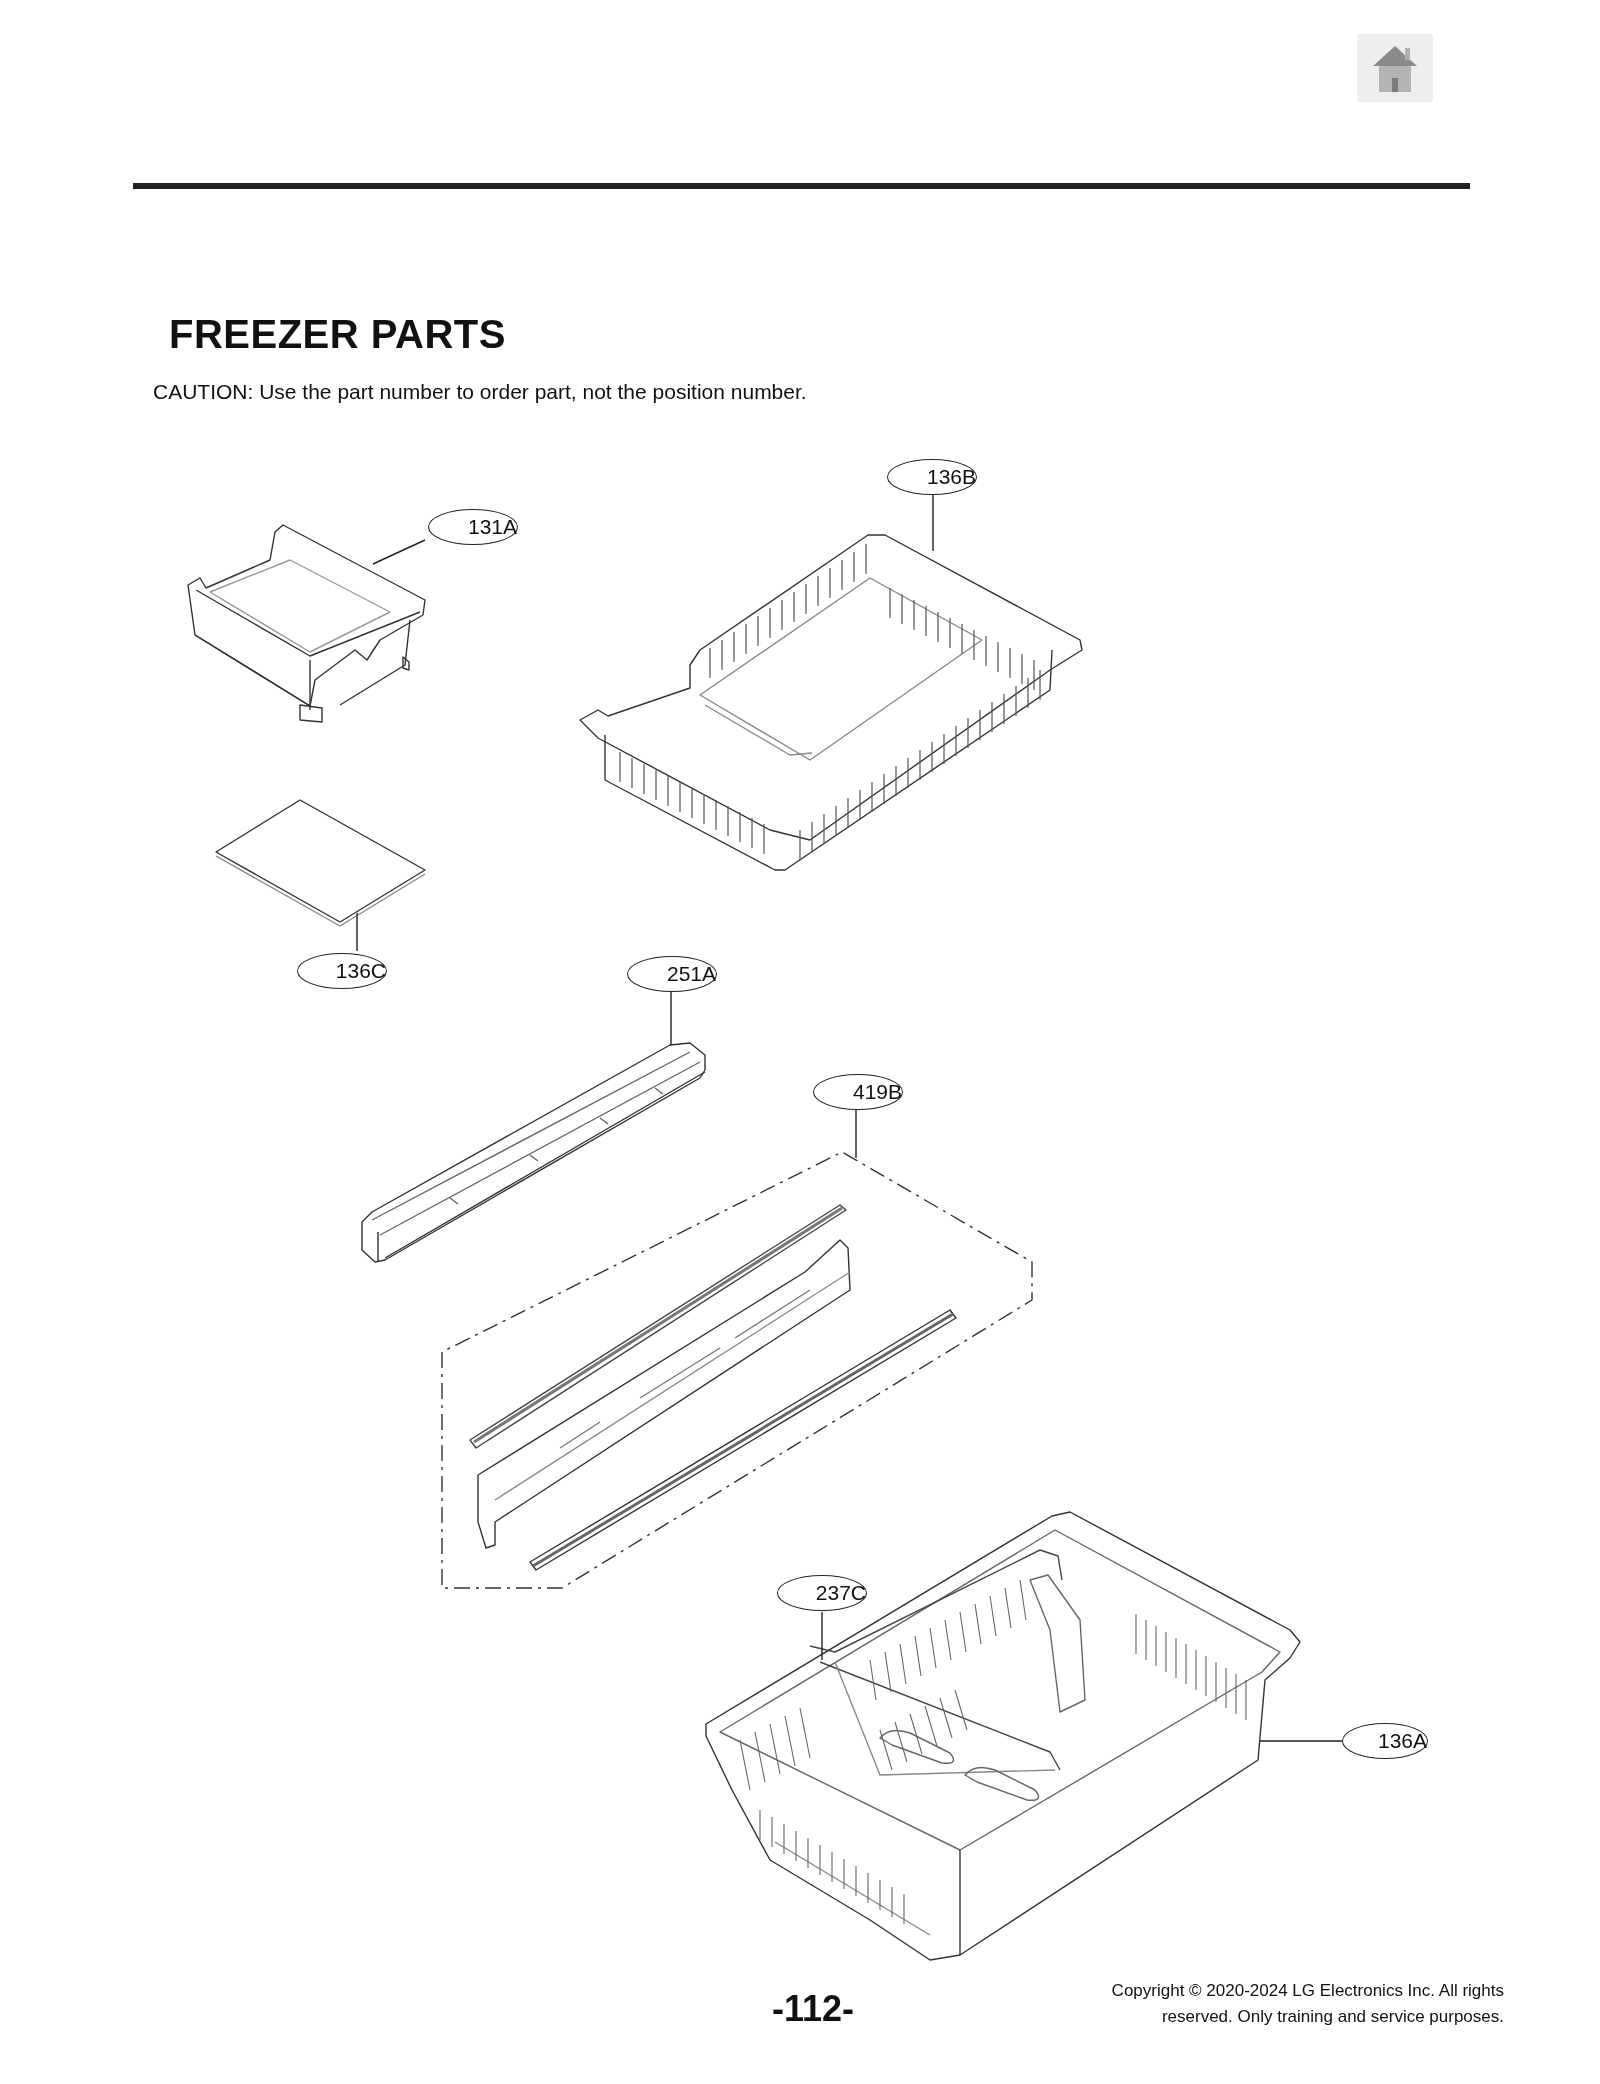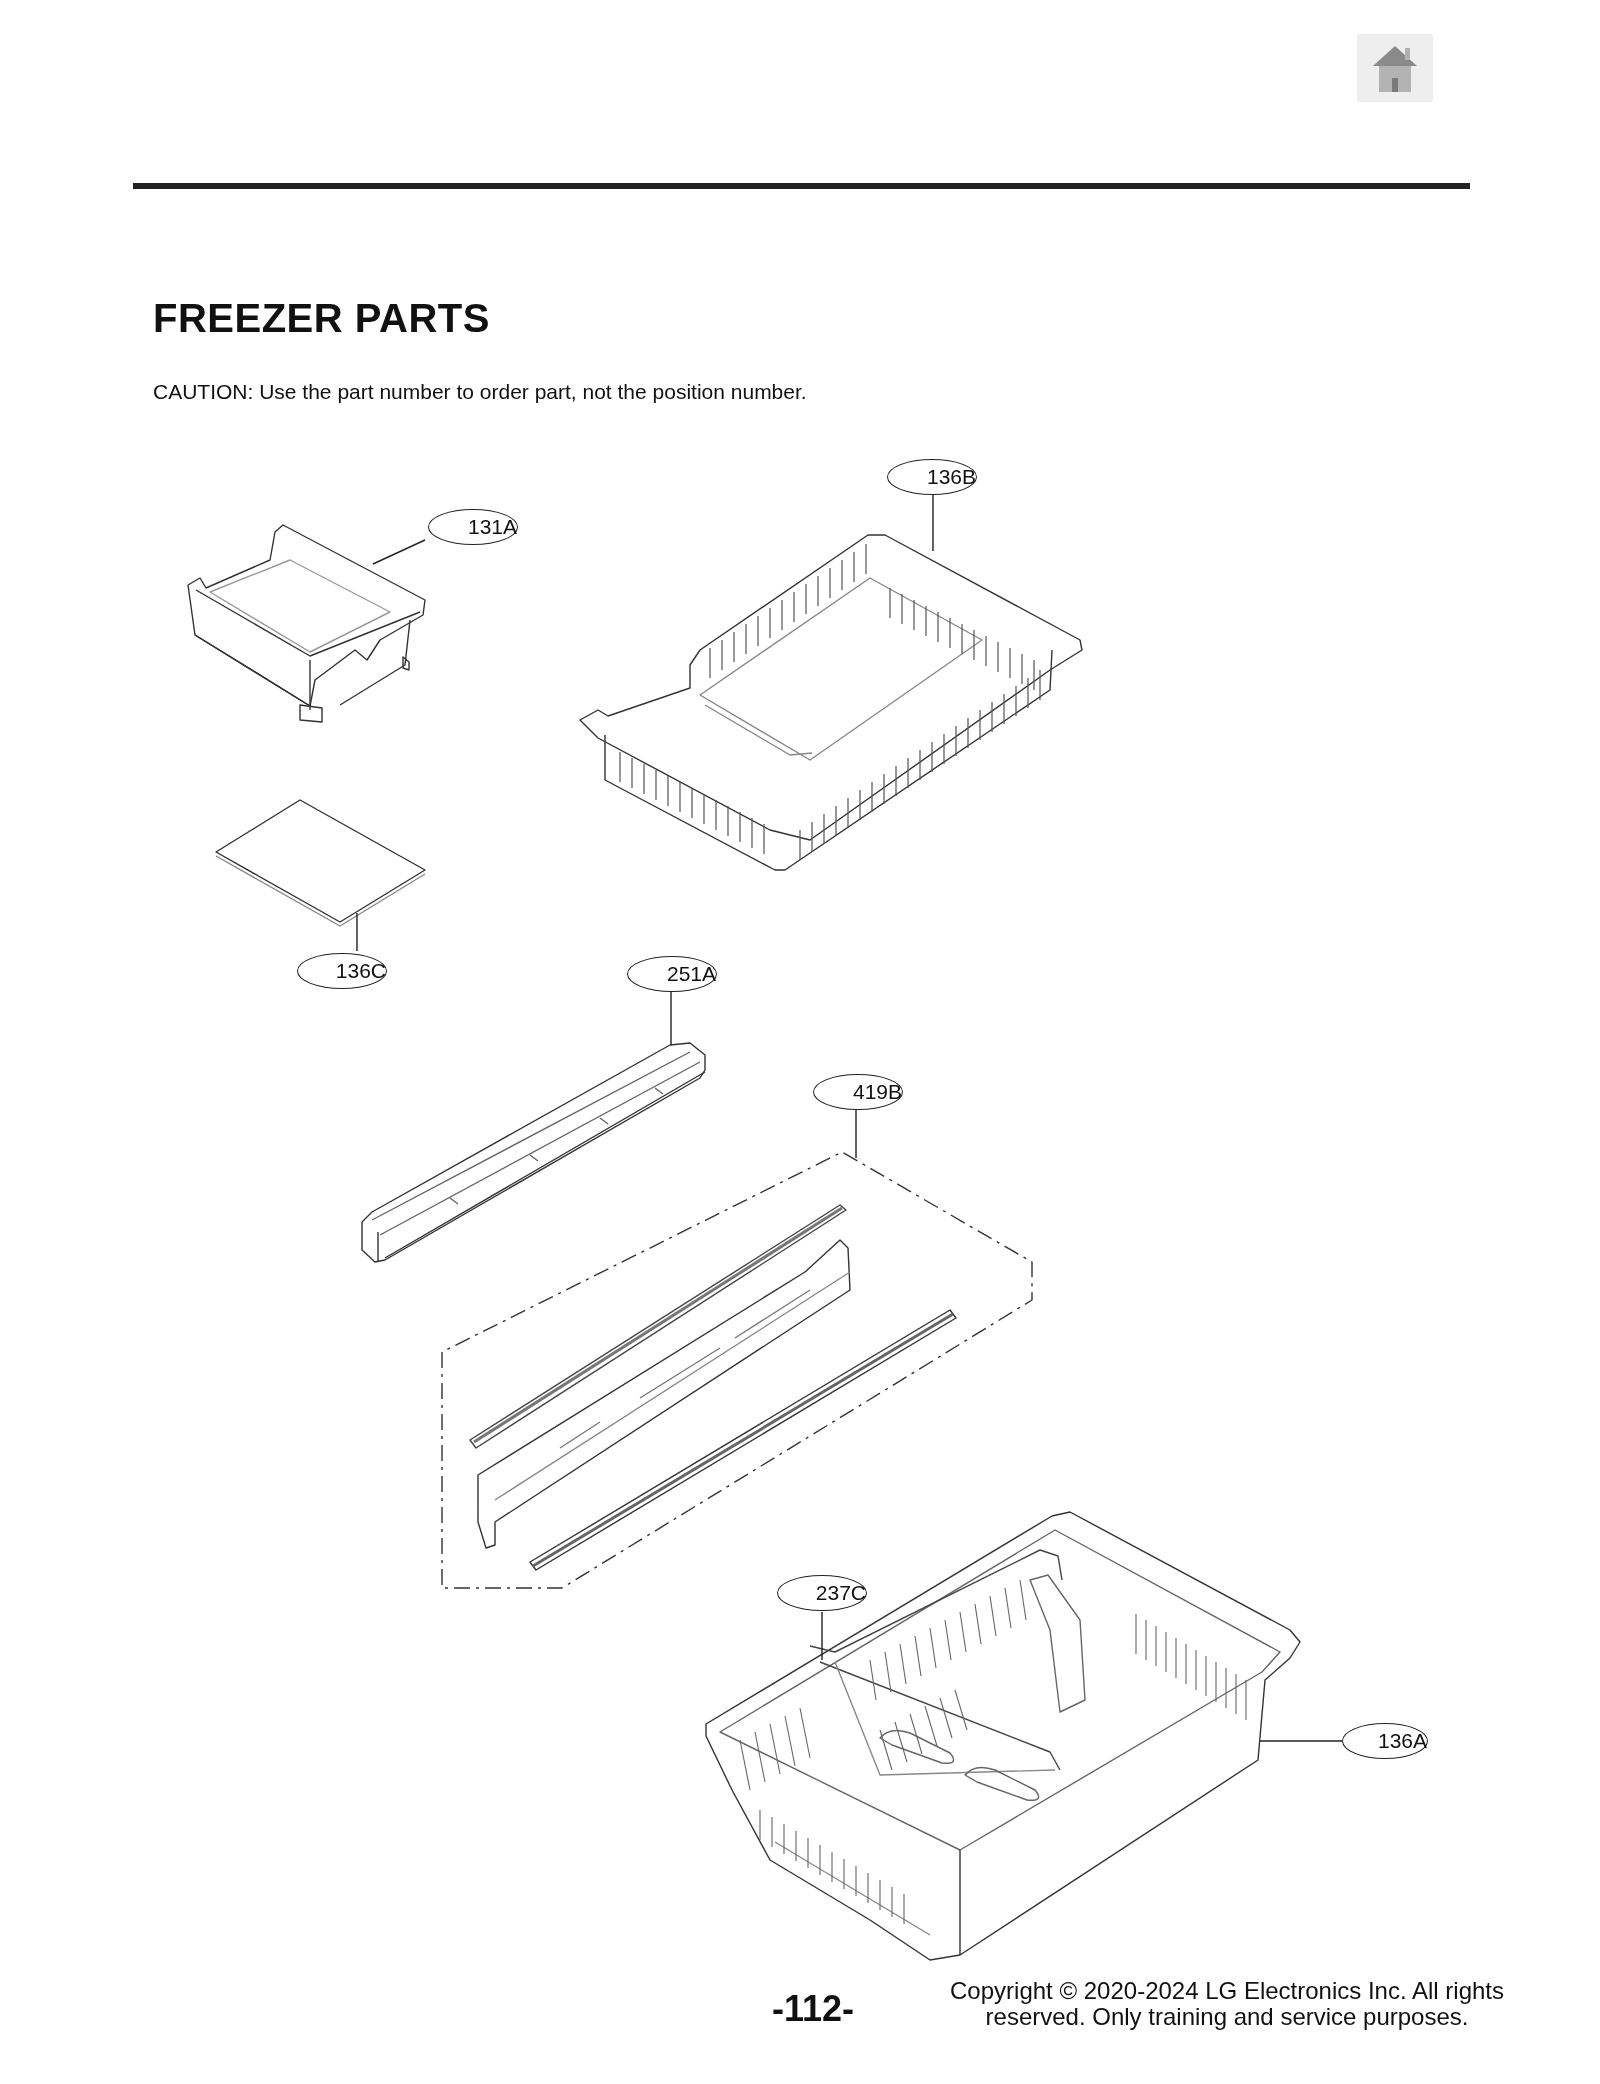--- a/index.html
+++ b/index.html
@@ -1,25 +1,25 @@
 <!DOCTYPE html>
 <html><head>
 <meta charset="utf-8">
 <style>
   html, body { margin: 0; padding: 0; background: #ffffff; }
   body { width: 1600px; height: 2084px; position: relative; overflow: hidden; font-family: "Liberation Sans", sans-serif; color: #111; }
   .home-btn { position: absolute; left: 1357px; left: 1357px; top: 34px; width: 76px; height: 68px; background: #eeeeee; border-radius: 2px; cursor: pointer; }
   .home-btn svg { position: absolute; left: 12px; top: 8px; }
   .rule { position: absolute; left: 133px; top: 183px; width: 1337px; height: 6px; background: #222; }
-  .title { position: absolute; left: 153px; top: 296px; font-size: 40px; font-weight: bold; letter-spacing: 0.5px; margin: 0; }
+  .title { position: absolute; left: 153px; top: 296px; font-size: 40px; font-weight: bold; letter-spacing: 0.5px; margin: 16px; }
   .caution { position: absolute; left: 153px; top: 380px; font-size: 21px; }
   .diagram { position: absolute; left: 0; top: 0; width: 1600px; height: 2084px; }
   .callout { position: absolute; height: 34px; border: 1.6px solid #222; border-radius: 50%; font-size: 21px; line-height: 34px; text-align: right; background: #fff; cursor: pointer; }
   .page-num { position: absolute; left: 772px; top: 1988px; font-size: 36px; font-weight: bold; }
-  .copyright { position: absolute; right: 96px; top: 1978px; font-size: 24px; text-align: center; line-height: 26px; }
+  .copyright { position: absolute; right: 96px; top: 1978px; font-size: 17px; text-align: right; line-height: 26px; }
 </style>
 </head>
 <body>
 
 <div class="home-btn" title="Home">
   <svg width="52" height="52" viewBox="0 0 52 52">
     <polygon points="4,24 26,4 48,24" fill="#8a8a8a"></polygon>
     <rect x="36" y="6" width="5" height="12" fill="#b0b0b0"></rect>
     <rect x="10" y="24" width="32" height="26" fill="#b3b3b3"></rect>
     <rect x="23" y="36" width="6" height="14" fill="#7a7a7a"></rect>

